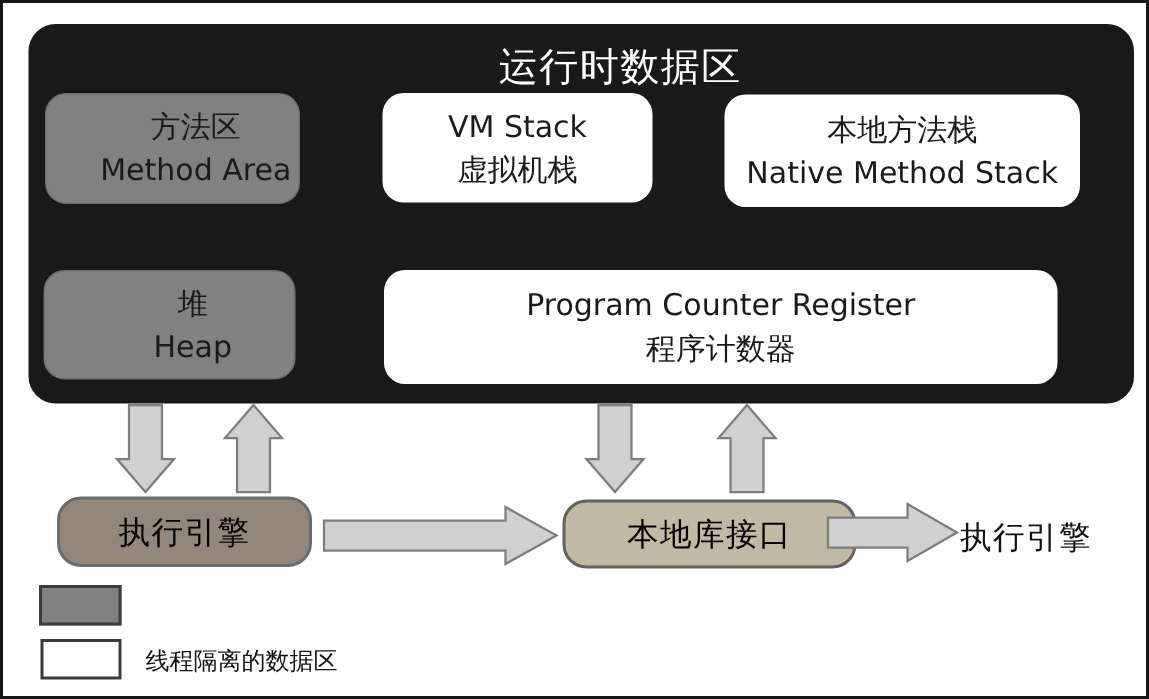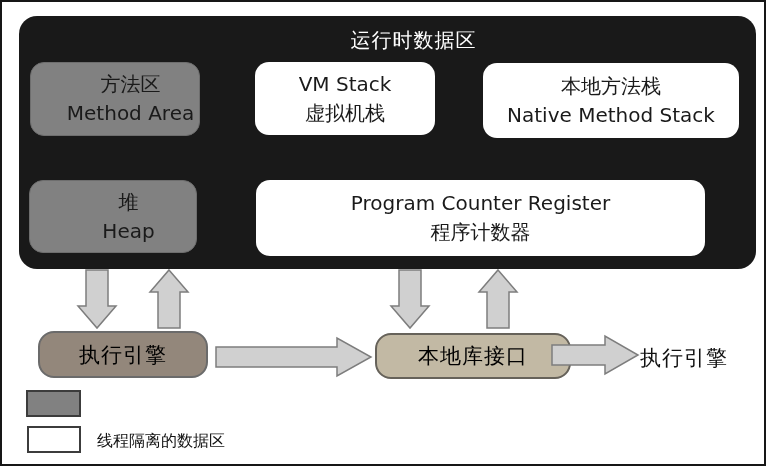--- a/index.html
+++ b/index.html
@@ -32,21 +32,21 @@
     left:17px; top:14px;
     width:737px; height:253px;
     background:var(--container-bg);
     border-radius:18px;
   }
   .runtime-title {
     position:absolute; top:11px; left:0;
     width:100%; text-align:center;
     padding-left:52px;
     color:var(--title-color);
-    font-size:20px;
+    font-size:26px;
     letter-spacing:1px;
   }
 
   
   .node {
     position:absolute;
     display:flex; flex-direction:column;
     align-items:center; justify-content:center;
     border-radius:14px;
     color:var(--text-dark);
@@ -58,21 +58,21 @@
     background:var(--shared-fill);
     border:1px solid #6e6e6e;
     padding-left:31px;
   }
   .node.isolated {
     background:var(--isolated-fill);
   }
 
   .box-method-area { left:11px; top:46px;  width:170px; height:74px; }
   .box-vm-stack    { left:236px; top:46px; width:180px; height:73px; }
-  .box-nms         { left:464px; top:47px; width:256px; height:75px; }
+  .box-nms         { left:464px; top:47px; width:237px; height:75px; }
   .box-heap        { left:10px;  top:164px; width:168px; height:73px; }
   .box-pcr         { left:237px; top:164px; width:449px; height:76px; }
 
   
   .bottom-node {
     position:absolute;
     display:flex; align-items:center; justify-content:center;
     border-radius:16px;
     font-size:21px;
     color:#000;

